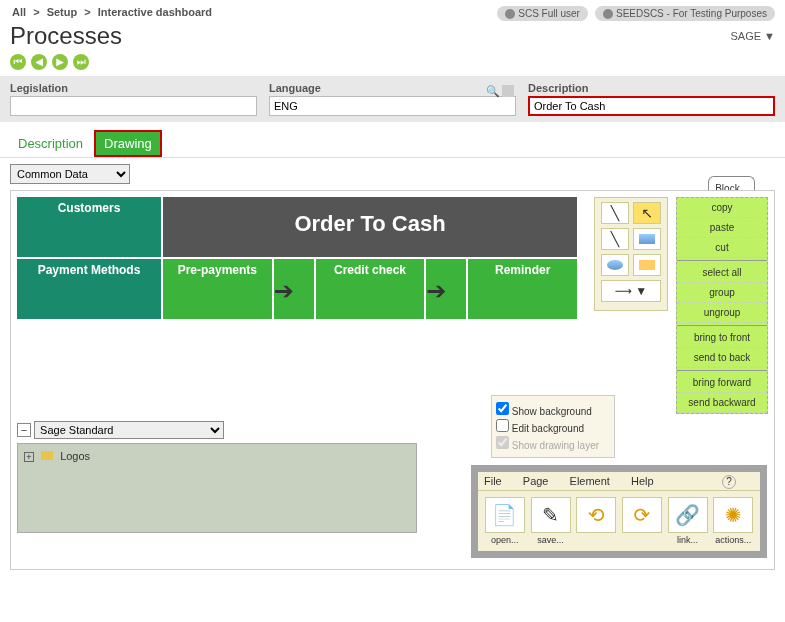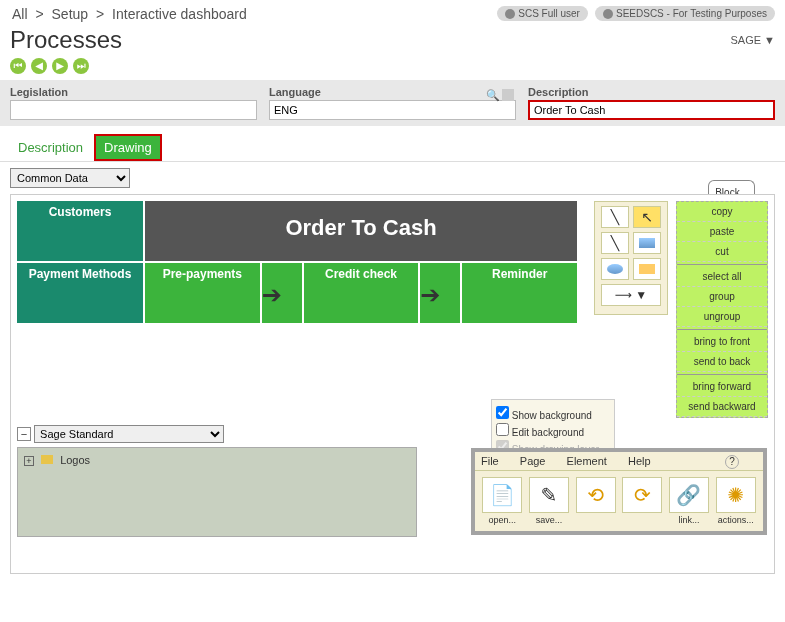--- a/index.html
+++ b/index.html
@@ -1,18 +1,18 @@
 <!DOCTYPE html>
 <html><head>
 <meta charset="utf-8">
 <style>
 * { box-sizing: border-box; margin: 0; padding: 0; font-family: Arial, sans-serif; }
 body { font-size: 11px; color: #333; background: #fff; width: 785px; }
 .header { padding: 6px 10px 4px; }
-.breadcrumb { font-size: 14px; color: #555; }
+.breadcrumb { font-size: 11px; color: #555; font-weight: bold; }
 .breadcrumb span { margin: 0 2px; }
 .header-right { float: right; }
 .header-btn { display: inline-block; background: #d8d8d8; border-radius: 10px; padding: 2px 8px; font-size: 10px; color: #555; margin-left: 4px; }
 .header-btn .ico { display:inline-block; width:10px; height:10px; background:#888; border-radius:50%; margin-right:3px; vertical-align:middle;}
 .title-row { display:flex; justify-content:space-between; align-items:center; padding:0 10px 2px;}
 h1 { font-size: 24px; font-weight: normal; color: #333; }
 .sage-drop { font-size: 11px; color:#555;}
 .nav-arrows { padding: 2px 10px 6px; }
 .nav-arrow { display:inline-block; width:16px; height:16px; border-radius:50%; background:#8cc63f; color:#fff; text-align:center; line-height:16px; font-size:10px; margin-right:2px;}
 .filter-bar { background:#e8e8e8; padding:6px 10px; display:flex; gap:12px; }
@@ -31,21 +31,21 @@
 .module-row { padding:6px 10px;}
 .module-row label{font-weight:bold; display:block; font-size:11px;}
 .module-select{border:1px solid #888; padding:2px; width:120px; font-size:11px;}
 .canvas-area { position:relative; padding:0 10px 10px; }
 .block-tab { position:absolute; right:30px; top:-14px; border:1px solid #888; border-bottom:none; border-radius:6px 6px 0 0; padding:6px 6px; font-size:10px; background:#fff;}
 .canvas { border:1px solid #ccc; position:relative; height:380px; background:#fff;}
 
 .grid-area{position:absolute; left:6px; top:6px; width:560px;}
 .grid-row{display:flex; gap:2px; margin-bottom:2px;}
 .cell{height:60px; color:#fff; font-weight:bold; font-size:12px; text-align:center; padding-top:4px; position:relative;}
-.cell-dark{background:#1a8a6d; width:126px;}
+.cell-dark{background:#1a8a6d; width:144px;}
 .cell-title{background:#555; flex:1; font-size:22px; padding-top:14px;}
 .cell-green{background:#3cb43c; flex:1;}
 .arrow-cell{background:#3cb43c; width:40px; padding-top:18px; font-size:24px; color:#333;}
 .annotation{position:absolute; border:1px solid #c00; color:#c00; font-size:9px; padding:1px 2px; background:rgba(255,255,255,0.1); top:30px; left:25px;}
 .red-arrow{position:absolute; color:#c00; font-size:14px; top:4px; left:80px;}
 
 .palette{position:absolute; right:106px; top:6px; width:74px; background:#f5f0d8; border:1px solid #cc9; padding:4px;}
 .pal-row{display:flex; justify-content:space-around; margin-bottom:4px;}
 .pal-tool{width:28px; height:22px; border:1px solid #cc9; background:#fff; display:flex; align-items:center; justify-content:center; font-size:14px;}
 .pal-sel{background:#ffe066;}
@@ -63,21 +63,21 @@
 .bg-opts .dis{color:#aaa;}
 
 .sage-panel{position:absolute; left:6px; top:230px; width:400px; }
 .sage-panel .collapse{display:inline-block;width:14px;height:14px;border:1px solid #888;text-align:center;line-height:12px;}
 .sage-panel select{border:1px solid #888; width:190px; font-size:11px; padding:1px;}
 .tree-panel{border:1px solid #aaa; background:#c8d0c0; height:90px; margin-top:4px; padding:6px;}
 .tree-item{font-size:11px;}
 .tree-toggle{display:inline-block; width:10px;height:10px;border:1px solid #666;text-align:center;line-height:8px;font-size:9px;margin-right:4px;}
 .folder-ico{display:inline-block;width:12px;height:9px;background:#e8c44a;margin-right:4px;}
 
-.toolbar{position:absolute; left:460px; top:253px; width:296px; border:4px solid #a3a3a3; background:#f5f0d8; }
+.toolbar{position:absolute; left:460px; top:274px; width:296px; border:7px solid #a3a3a3; background:#f5f0d8; }
 .tb-menu{border-bottom:1px solid #cc9; padding:3px 6px; font-size:11px;}
 .tb-menu span{margin-right:18px;}
 .tb-help{float:right; width:14px;height:14px;border:1px solid #aaa;border-radius:50%;text-align:center;font-size:10px;}
 .tb-icons{display:flex; padding:6px; gap:4px;}
 .tb-icon{width:50px; text-align:center; font-size:9px;}
 .tb-icon .box{width:40px;height:36px;border:1px solid #cc9;background:#fff;margin:0 auto 2px;display:flex;align-items:center;justify-content:center;font-size:20px;}
 </style>
 </head>
 <body>
 

